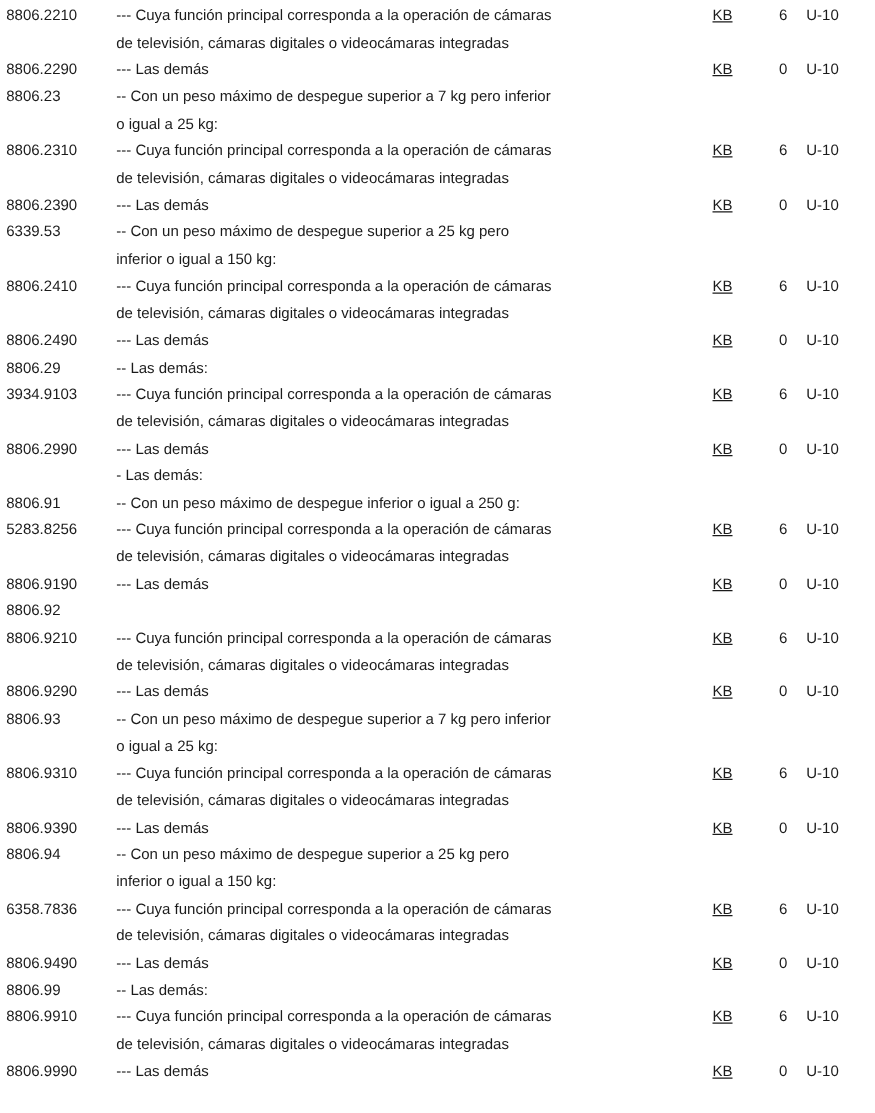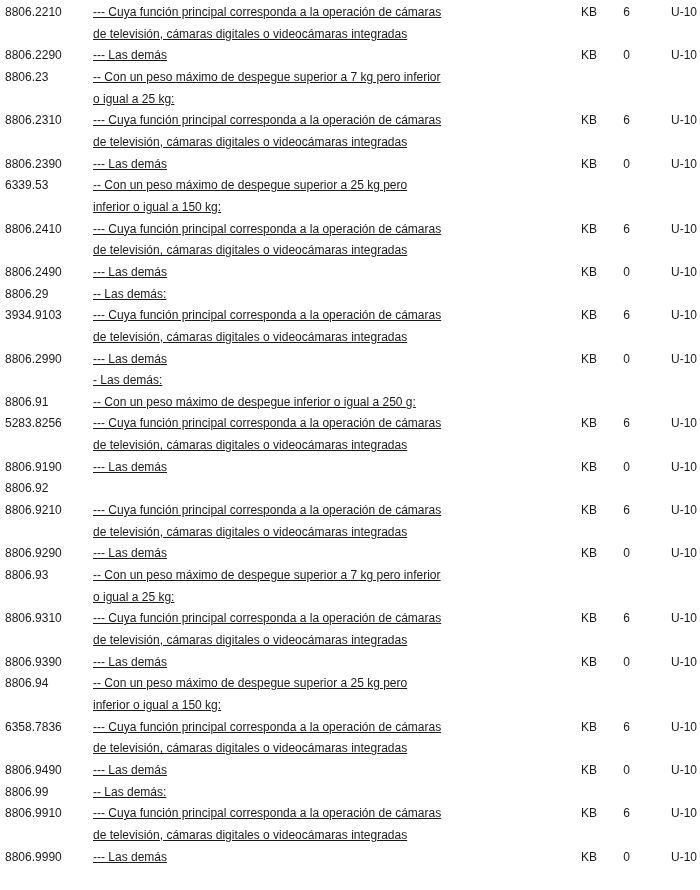--- a/index.html
+++ b/index.html
@@ -21,35 +21,36 @@
   .code {
     width: 88px;
     padding-left: 5px;
     flex: 0 0 88px;
   }
   .desc {
     width: 482px;
     flex: 0 0 482px;
     padding-left: 5px;
   }
-  .desc-line { white-space: nowrap; text-decoration: underline; }
+  .desc-line { white-space: nowrap; }
   .unit {
     width: 38px;
     flex: 0 0 38px;
-    text-align: center;
+    text-align: left;
+    text-decoration: underline;
   }
   .rate {
     width: 37px;
     flex: 0 0 37px;
     text-align: center;
   }
   .uom {
     width: 55px;
     flex: 0 0 55px;
-    text-align: right;
+    text-align: left;
     padding-right: 3px;
   }
 </style>
 </head>
 <body>
 
 <div class="tariff-table">
     <div class="row">
       <div class="cell code">8806.2210</div>
       <div class="cell desc">

